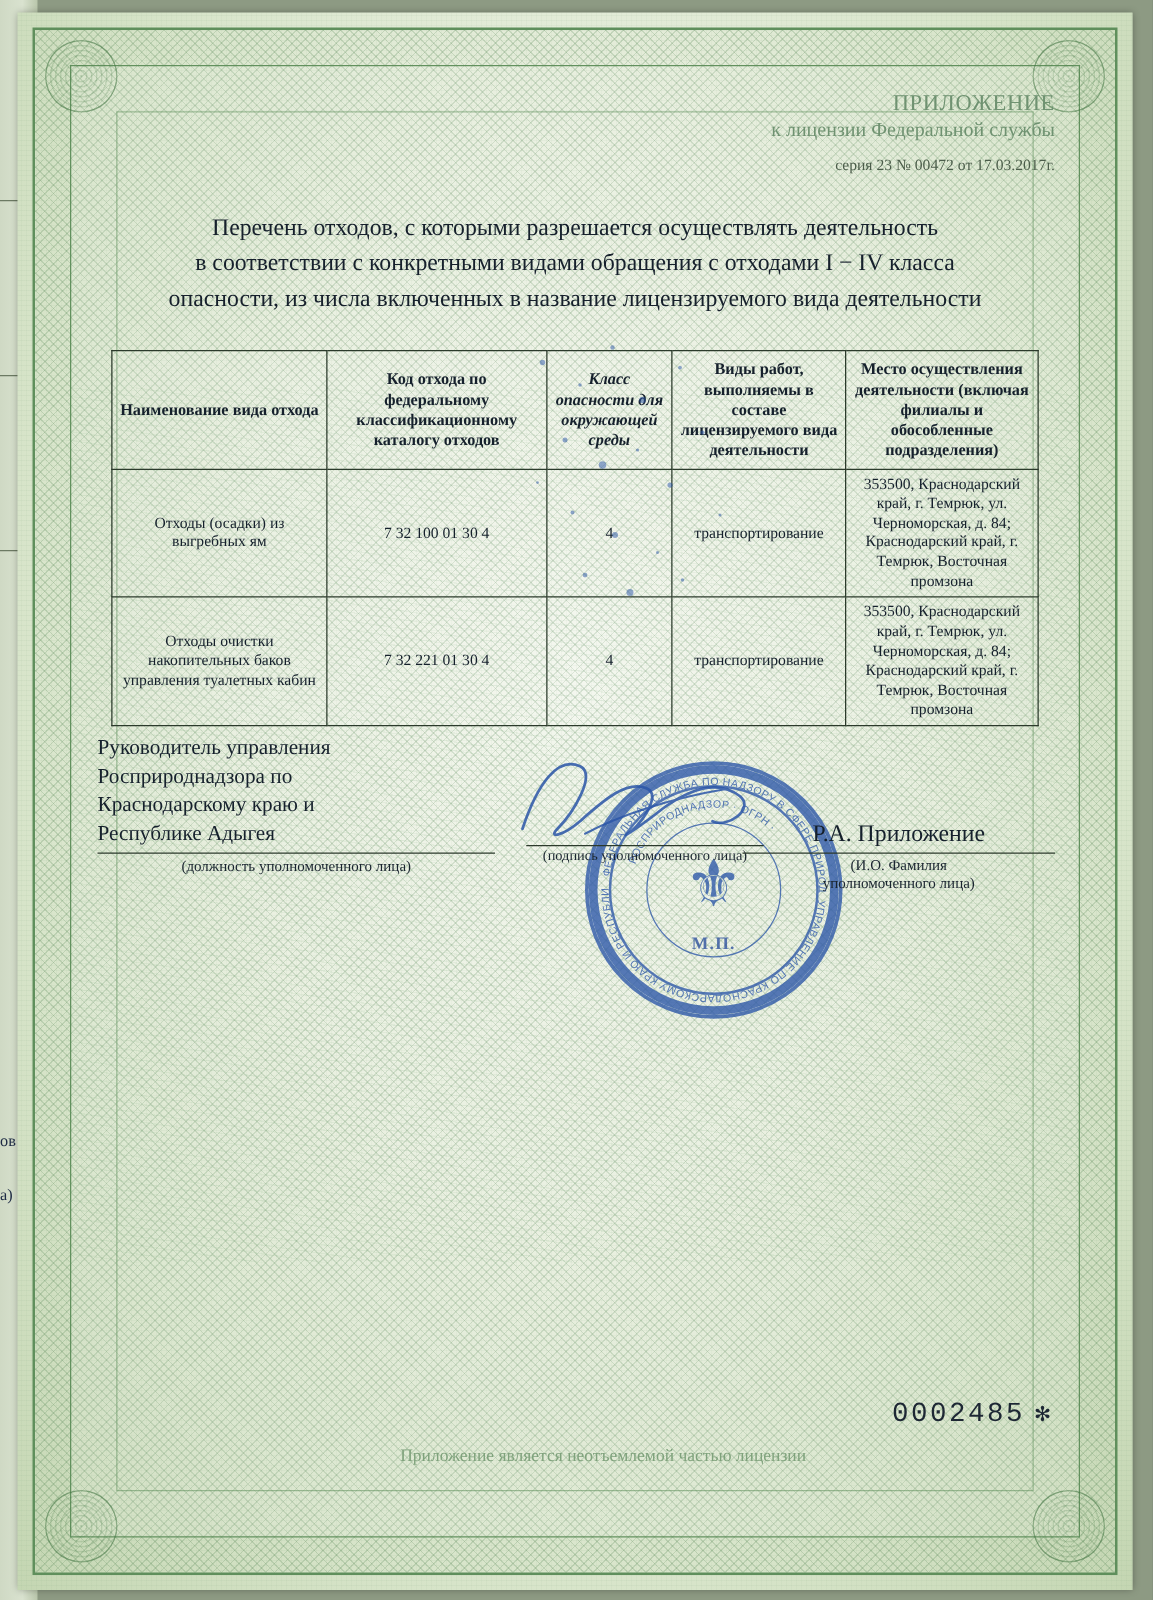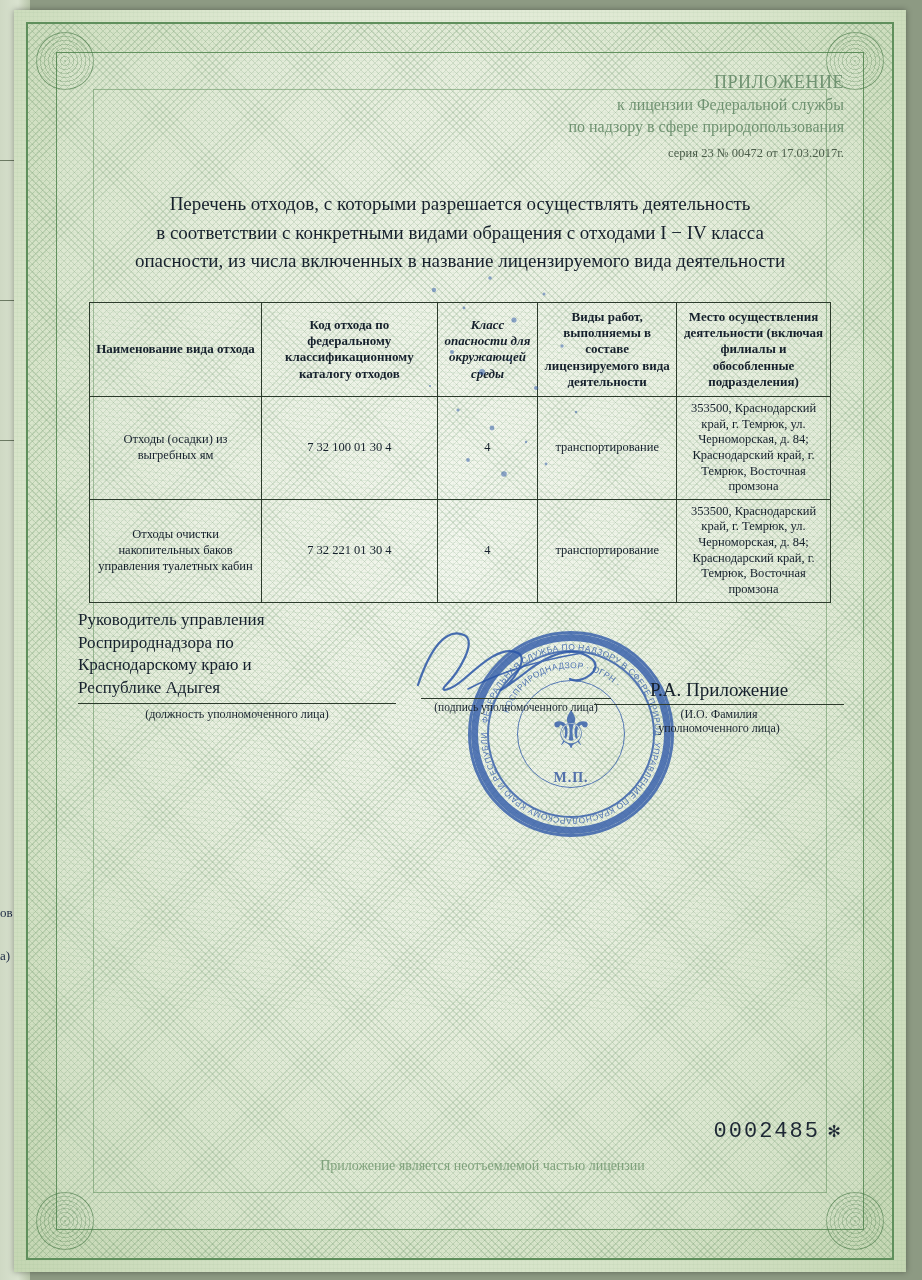--- a/index.html
+++ b/index.html
@@ -373,21 +373,20 @@
     <div class="rosette" id="ros-tr"></div>
     <div class="rosette" id="ros-bl"></div>
     <div class="rosette" id="ros-br"></div>
     <div id="wave"></div>
 
     <div id="content">
 
       <div class="hdr">
         <div class="l1">ПРИЛОЖЕНИЕ</div>
         <div class="l2">к лицензии Федеральной службы</div>
-        <div class="l3">по надзору в сфере природопользования</div>
         <div class="serial">серия 23 № 00472   от  17.03.2017г.</div>
       </div>
 
       <div id="title">
         <div class="ln1">Перечень отходов, с которыми разрешается осуществлять деятельность</div>
         <div>в соответствии с конкретными видами обращения с отходами I − IV класса</div>
         <div>опасности, из числа включенных в название лицензируемого вида деятельности</div>
       </div>
 
       <table class="waste">

